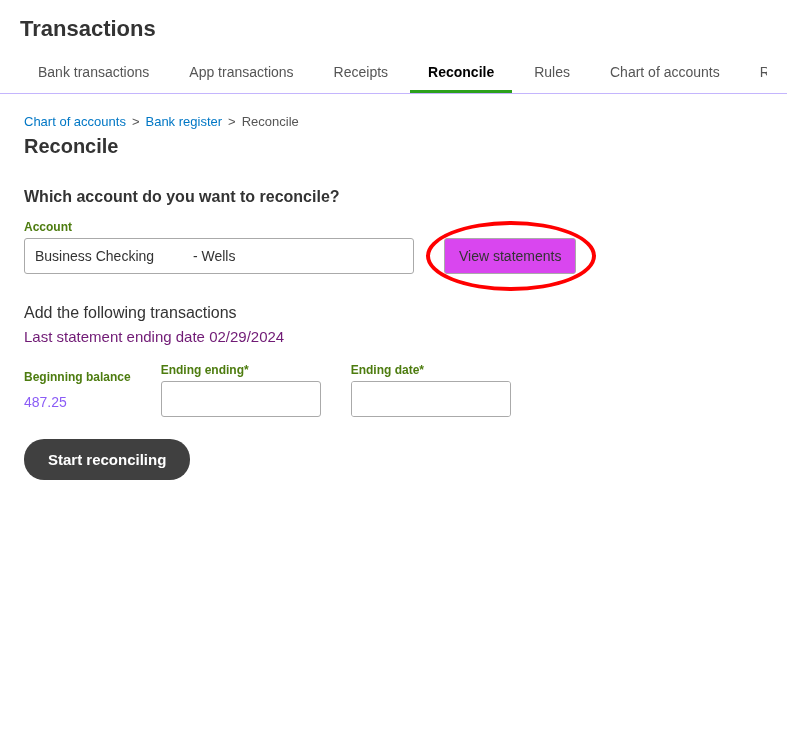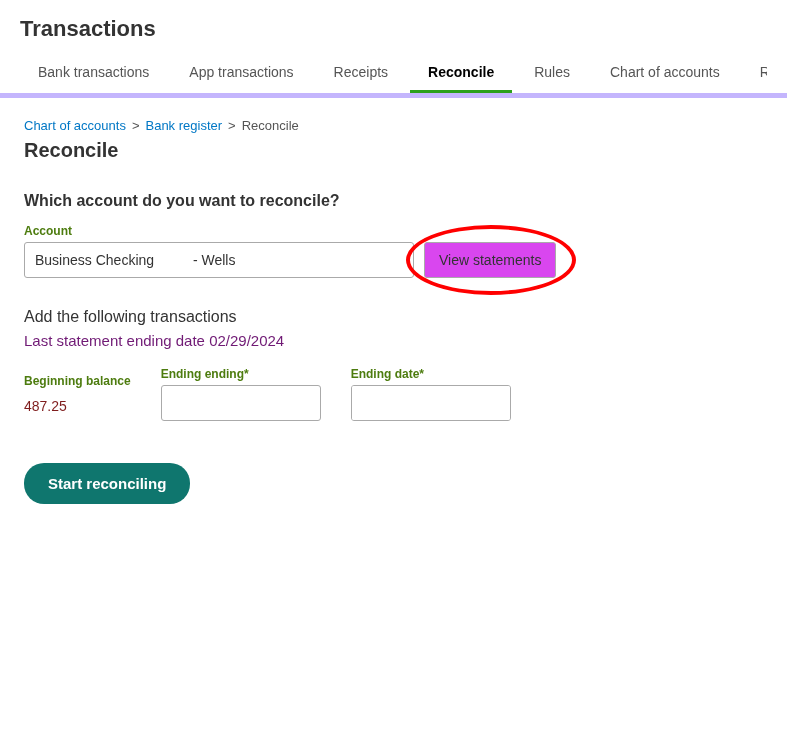--- a/index.html
+++ b/index.html
@@ -1,20 +1,20 @@
 <!DOCTYPE html>
 <html><head>
   <meta charset="utf-8">
   <style>
     * { box-sizing: border-box; margin: 0; padding: 0; }
     body { font-family: Arial, sans-serif; background: #fff; color: #333; font-size: 14px; }
 
     .page-header {
       padding: 16px 20px 0 20px;
-      border-bottom: 5px solid #c4b5fd;
+      border-bottom: 1px solid #c4b5fd;
     }
 
     .page-title {
       font-size: 22px;
       font-weight: bold;
       margin-bottom: 12px;
     }
 
     .nav-tabs {
       display: flex;
@@ -79,21 +79,21 @@
     .field-label {
       font-size: 12px;
       font-weight: 600;
       margin-bottom: 4px;
       color: #4d7c0f;
     }
 
     .account-row {
       display: flex;
       align-items: center;
-      gap: 10px;
+      gap: 30px;
       position: relative;
     }
 
     .account-input {
       width: 390px;
       height: 36px;
       border: 1px solid #aaa;
       border-radius: 3px;
       padding: 0 10px;
       font-size: 14px;
@@ -151,21 +151,21 @@
     }
 
     .balance-field {
       display: flex;
       flex-direction: column;
     }
 
     .balance-value {
       font-size: 14px;
       padding-top: 6px;
-      color: #7f1d1d;
+      color: #8b5cf6;
     }
 
     .balance-input {
       width: 160px;
       height: 36px;
       border: 1px solid #aaa;
       border-radius: 3px;
       padding: 0 10px;
       font-size: 14px;
     }
@@ -183,29 +183,29 @@
     .date-input {
       border: none;
       outline: none;
       padding: 0 8px;
       font-size: 14px;
       flex: 1;
       height: 100%;
     }
 
     .start-btn {
-      background: #0f766e;
+      background: #404040;
       color: #fff;
       border: none;
       border-radius: 20px;
       padding: 12px 24px;
       font-size: 15px;
       font-weight: bold;
       cursor: pointer;
-      margin-top: 22px;
+      margin-top: 2px;
     }
   </style>
 </head>
 <body>
 
 <div class="page-header">
   <div class="page-title">Transactions</div>
   <nav>
     <ul class="nav-tabs">
       <li class="nav-tab">Bank transactions</li>

